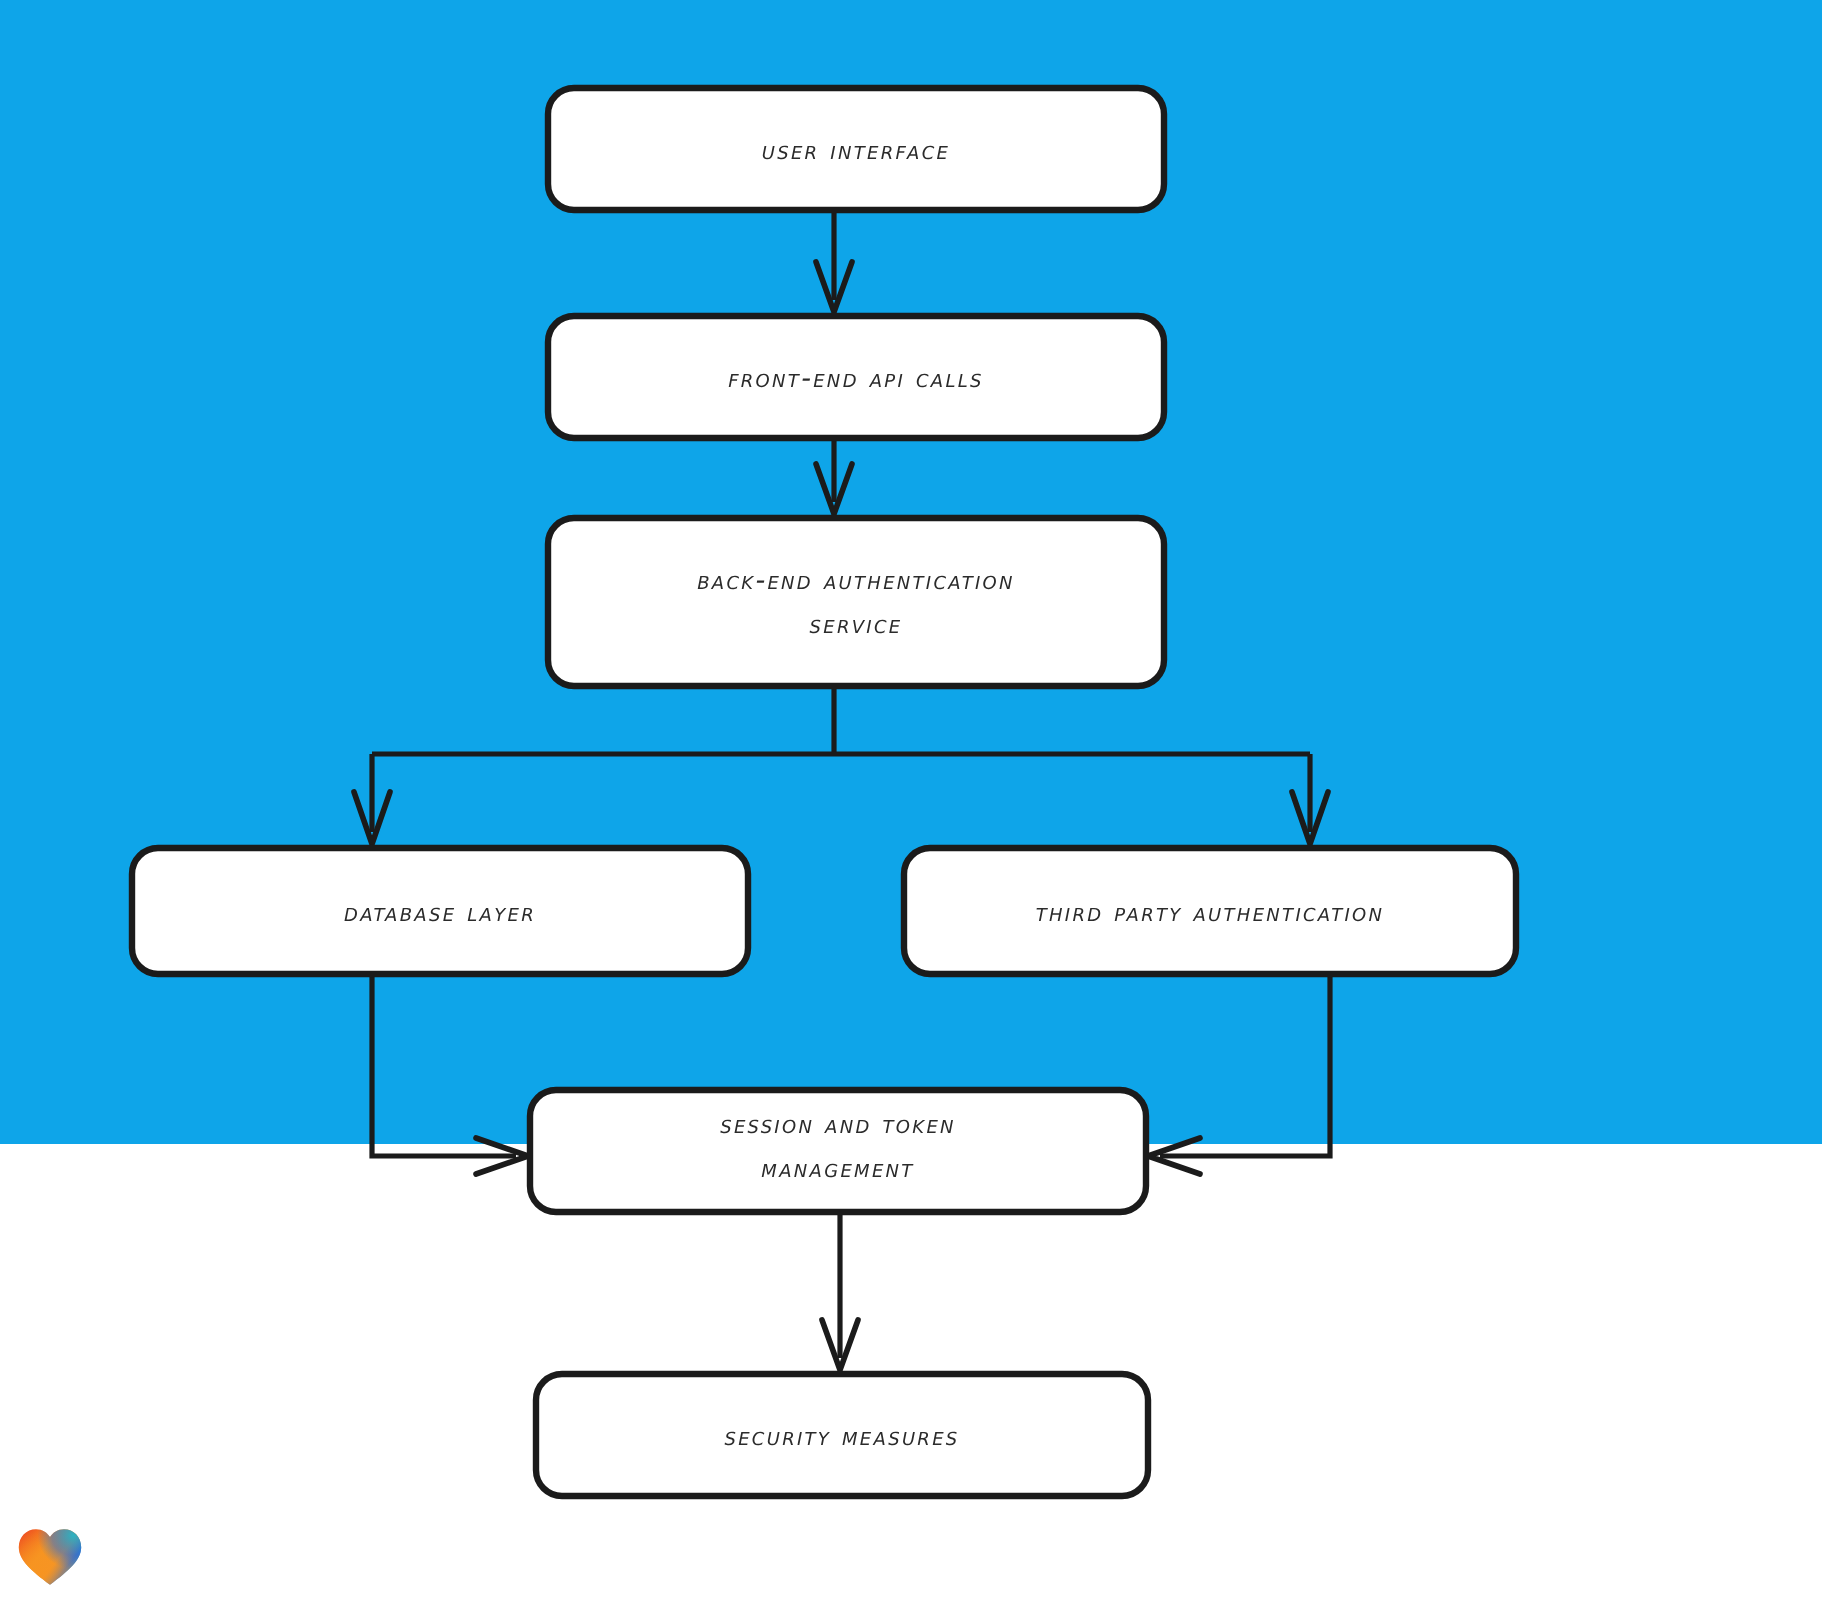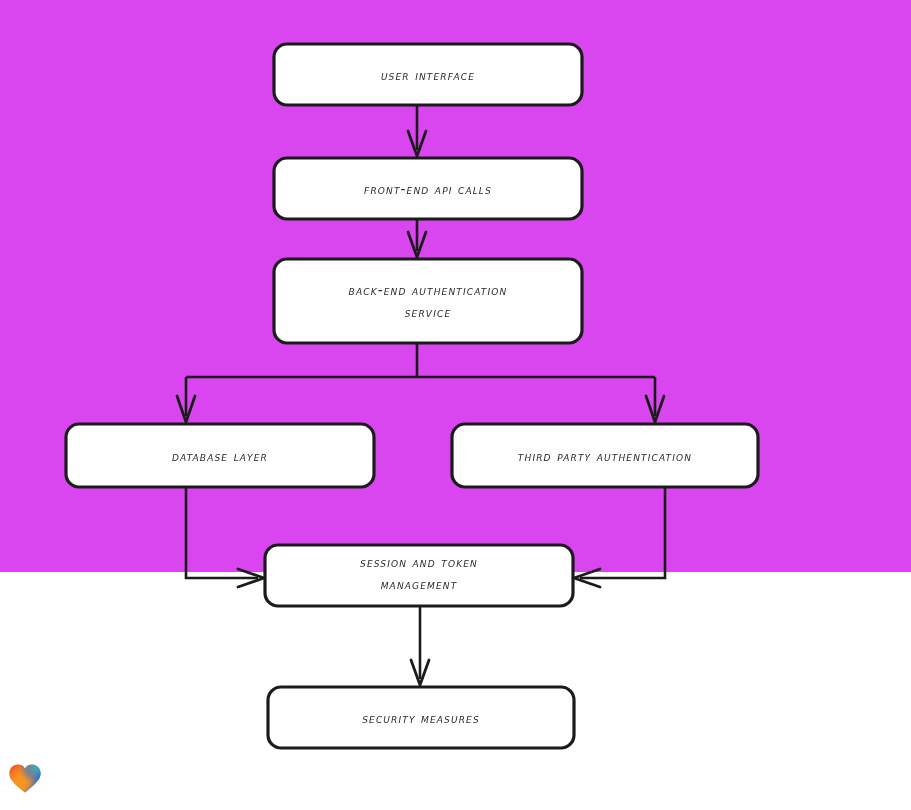--- a/index.html
+++ b/index.html
@@ -11,21 +11,21 @@
   body {
     width: 911px;
     height: 810px;
     overflow: hidden;
     font-family: "DejaVu Sans", sans-serif;
   }
   #canvas {
     position: relative;
     width: 911px;
     height: 572px;
-    background: #d946ef;
+    background: #0ea5e9;
   }
   svg#flow {
     position: absolute;
     top: 0;
     left: 0;
     width: 911px;
     height: 810px;
   }
   .node-rect {
     fill: #ffffff;

